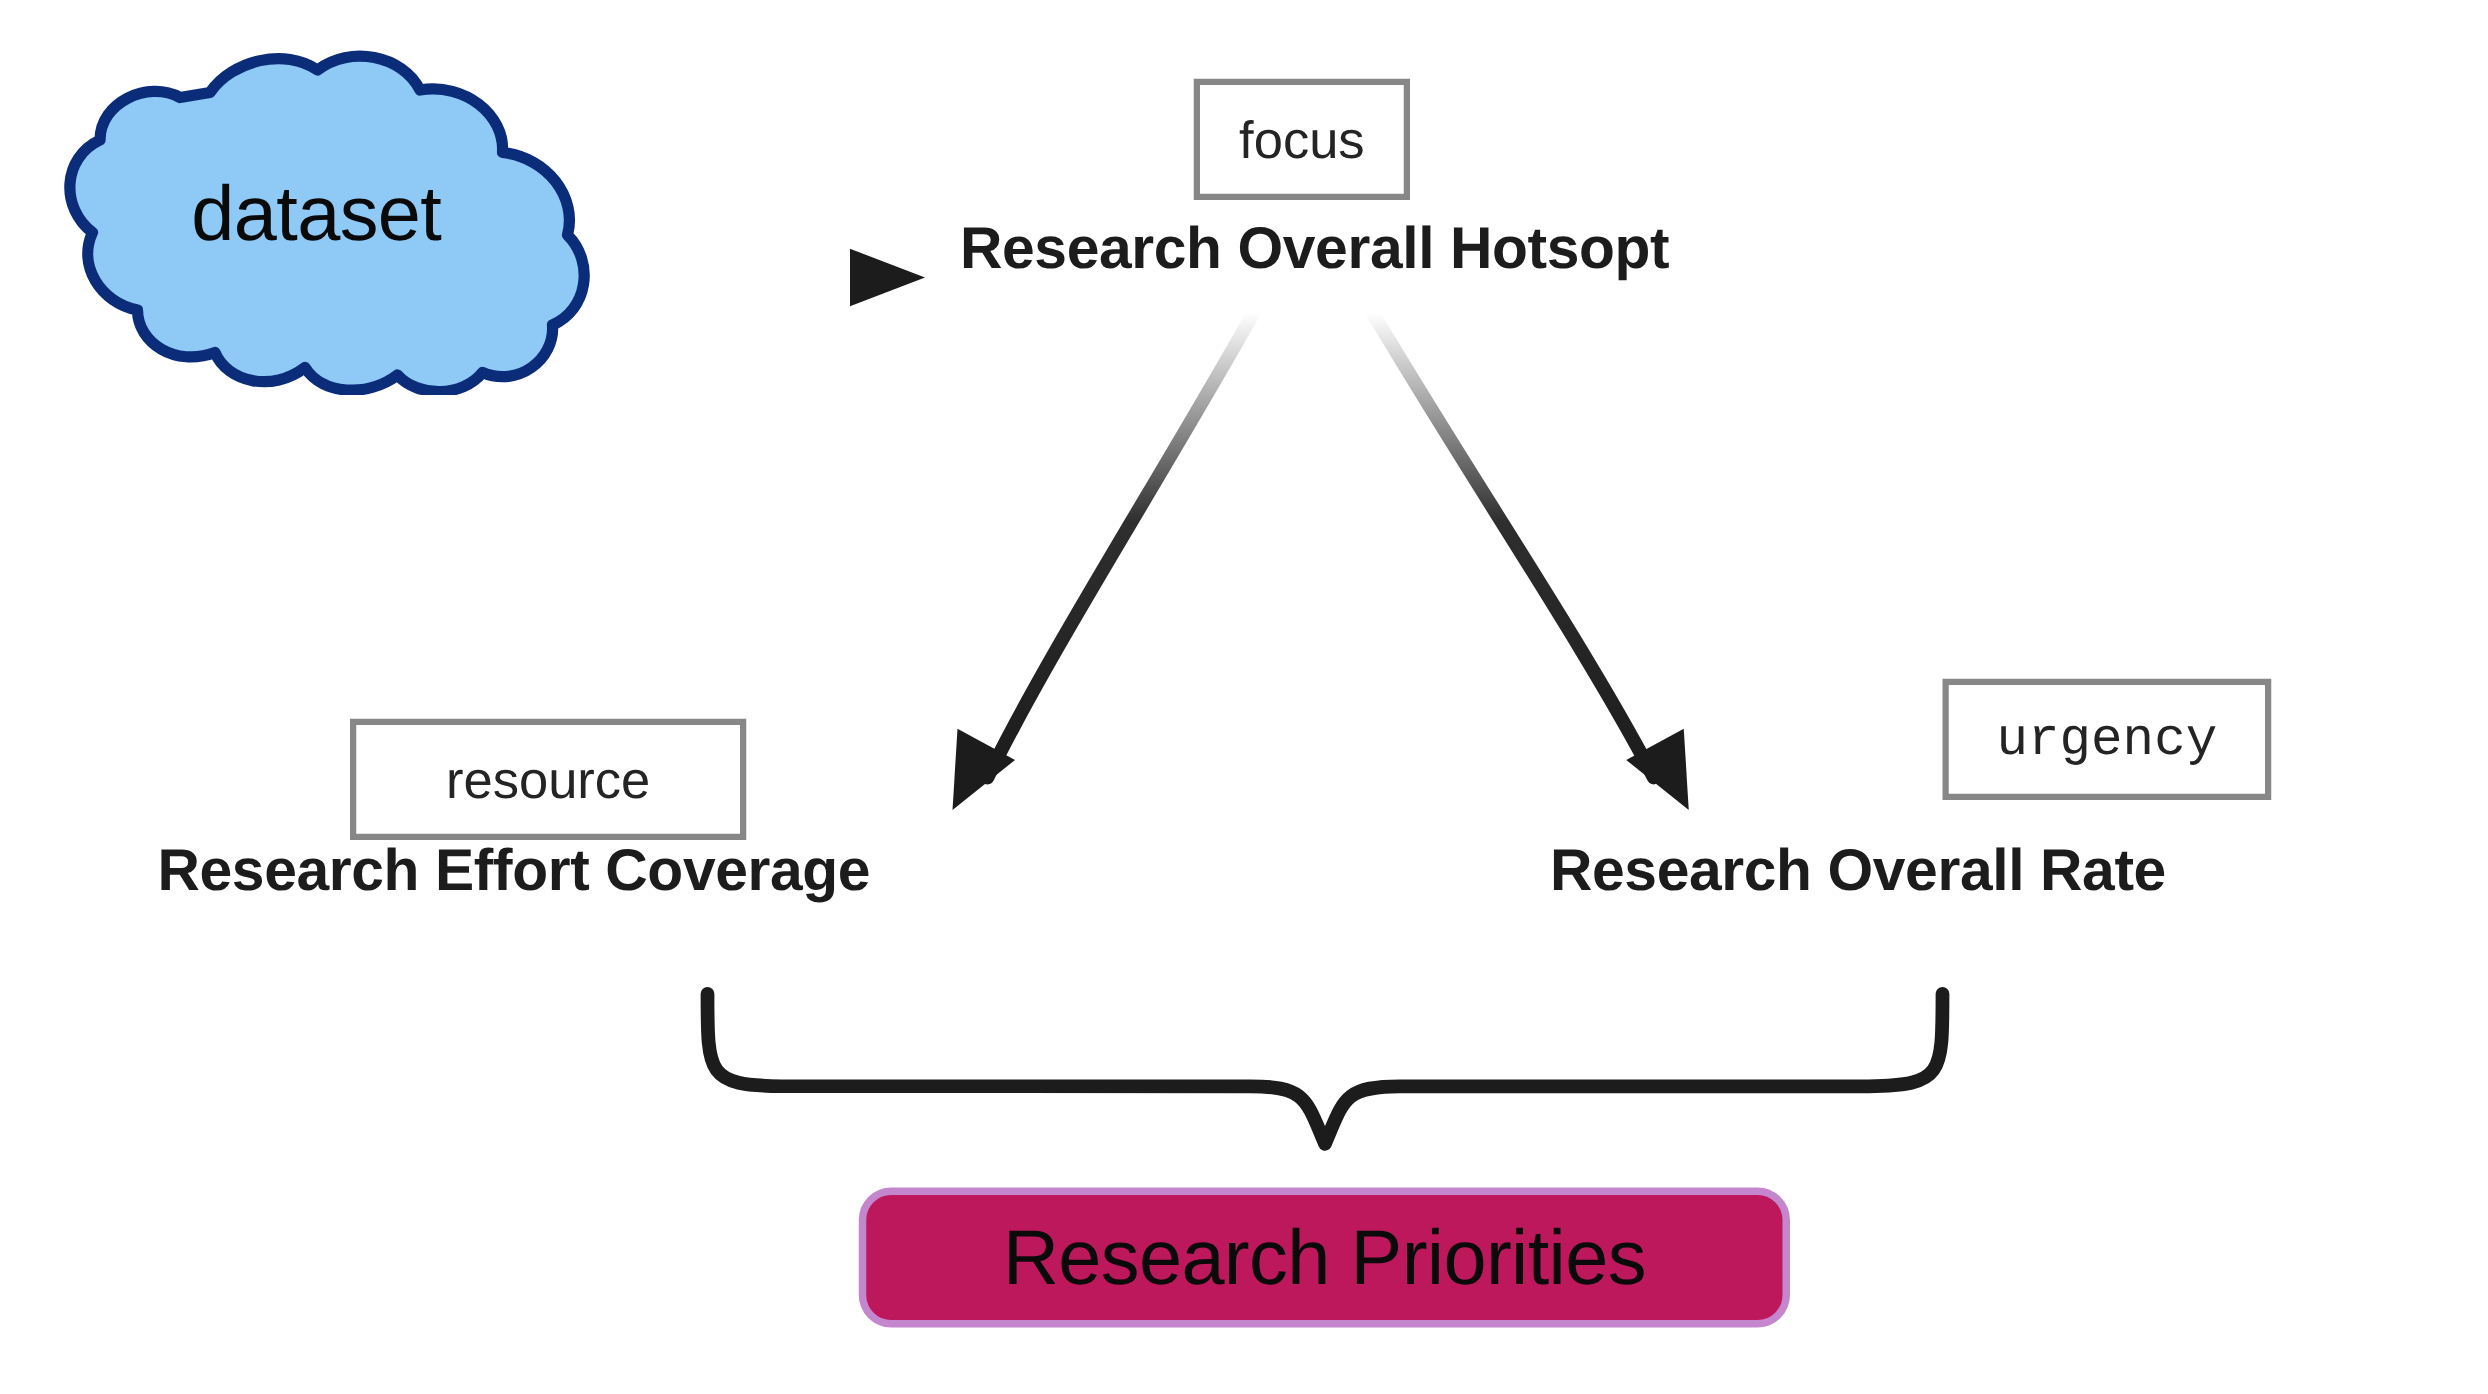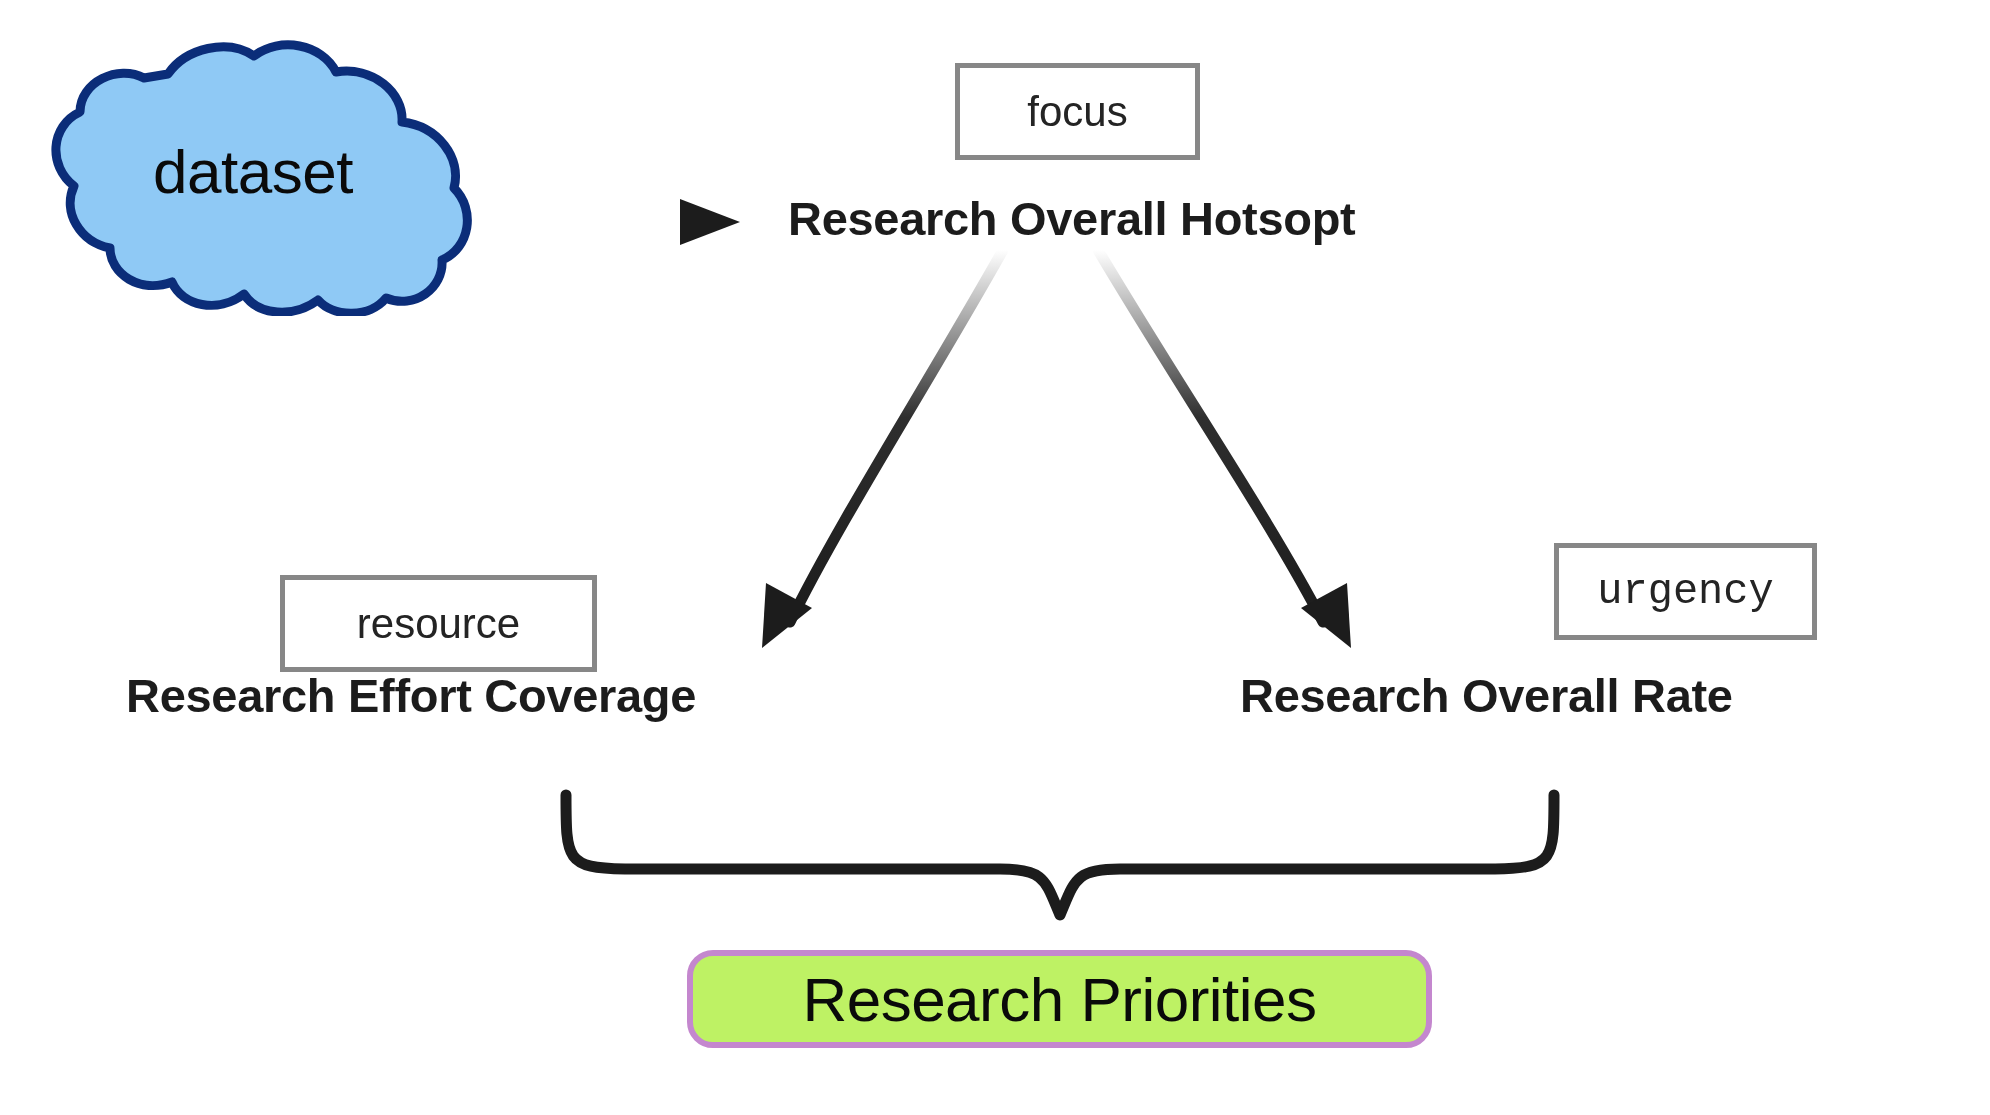--- a/index.html
+++ b/index.html
@@ -59,22 +59,21 @@
     position: absolute;
     font-weight: bold;
     color: #1c1c1c;
     font-size: 47px;
     white-space: nowrap;
     font-family: "Liberation Sans", sans-serif;
     letter-spacing: -0.3px;
   }
   #node-hotspot {
     left: 768px;
-    top: 191px;
-    margin-left: 20px;
+    top: 170px;
   }
   #node-effort {
     left: 126px;
     top: 668px;
   }
   #node-response {
     left: 1240px;
     top: 668px;
   }
 
@@ -88,21 +87,21 @@
     justify-content: center;
     font-size: 42px;
     color: #242424;
     font-family: "Liberation Sans", sans-serif;
     box-sizing: border-box;
     white-space: nowrap;
   }
   #tag-focus {
     left: 955px;
     top: 63px;
-    width: 245px;
+    width: 173px;
     height: 97px;
   }
   #tag-resource {
     left: 280px;
     top: 575px;
     width: 317px;
     height: 97px;
   }
   #tag-urgency {
     left: 1554px;
@@ -111,22 +110,22 @@
     height: 97px;
     font-family: Liberation Mono, monospace;
   }
 
   
   #pill-priorities {
     position: absolute;
     left: 687px;
     top: 950px;
     width: 745px;
-    height: 98px;
-    background: #bef264;
+    height: 112px;
+    background: #be185d;
     border: 6px solid #C487CE;
     border-radius: 26px;
     display: flex;
     align-items: center;
     justify-content: center;
     box-sizing: border-box;
     font-size: 62px;
     color: #0a0a0a;
     font-family: "Liberation Sans", sans-serif;
     letter-spacing: -0.5px;

